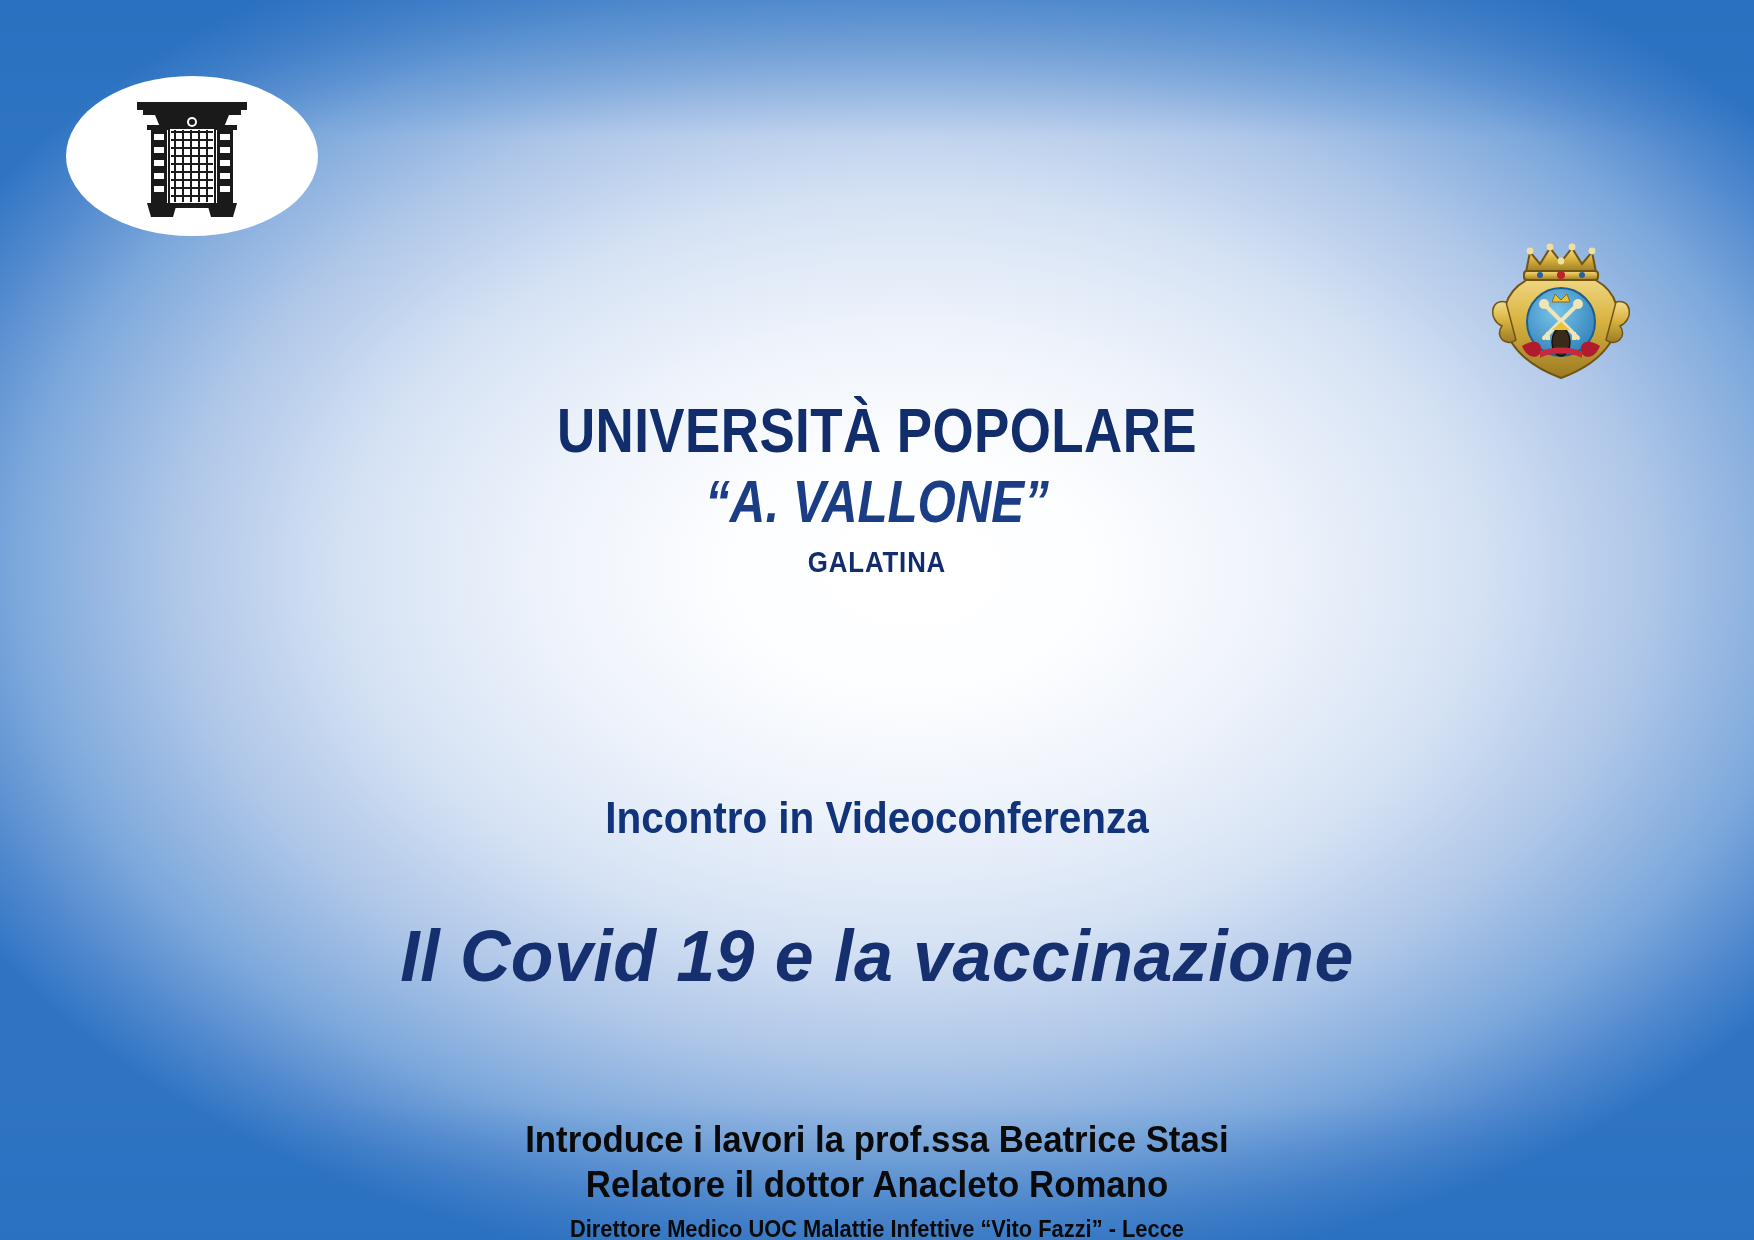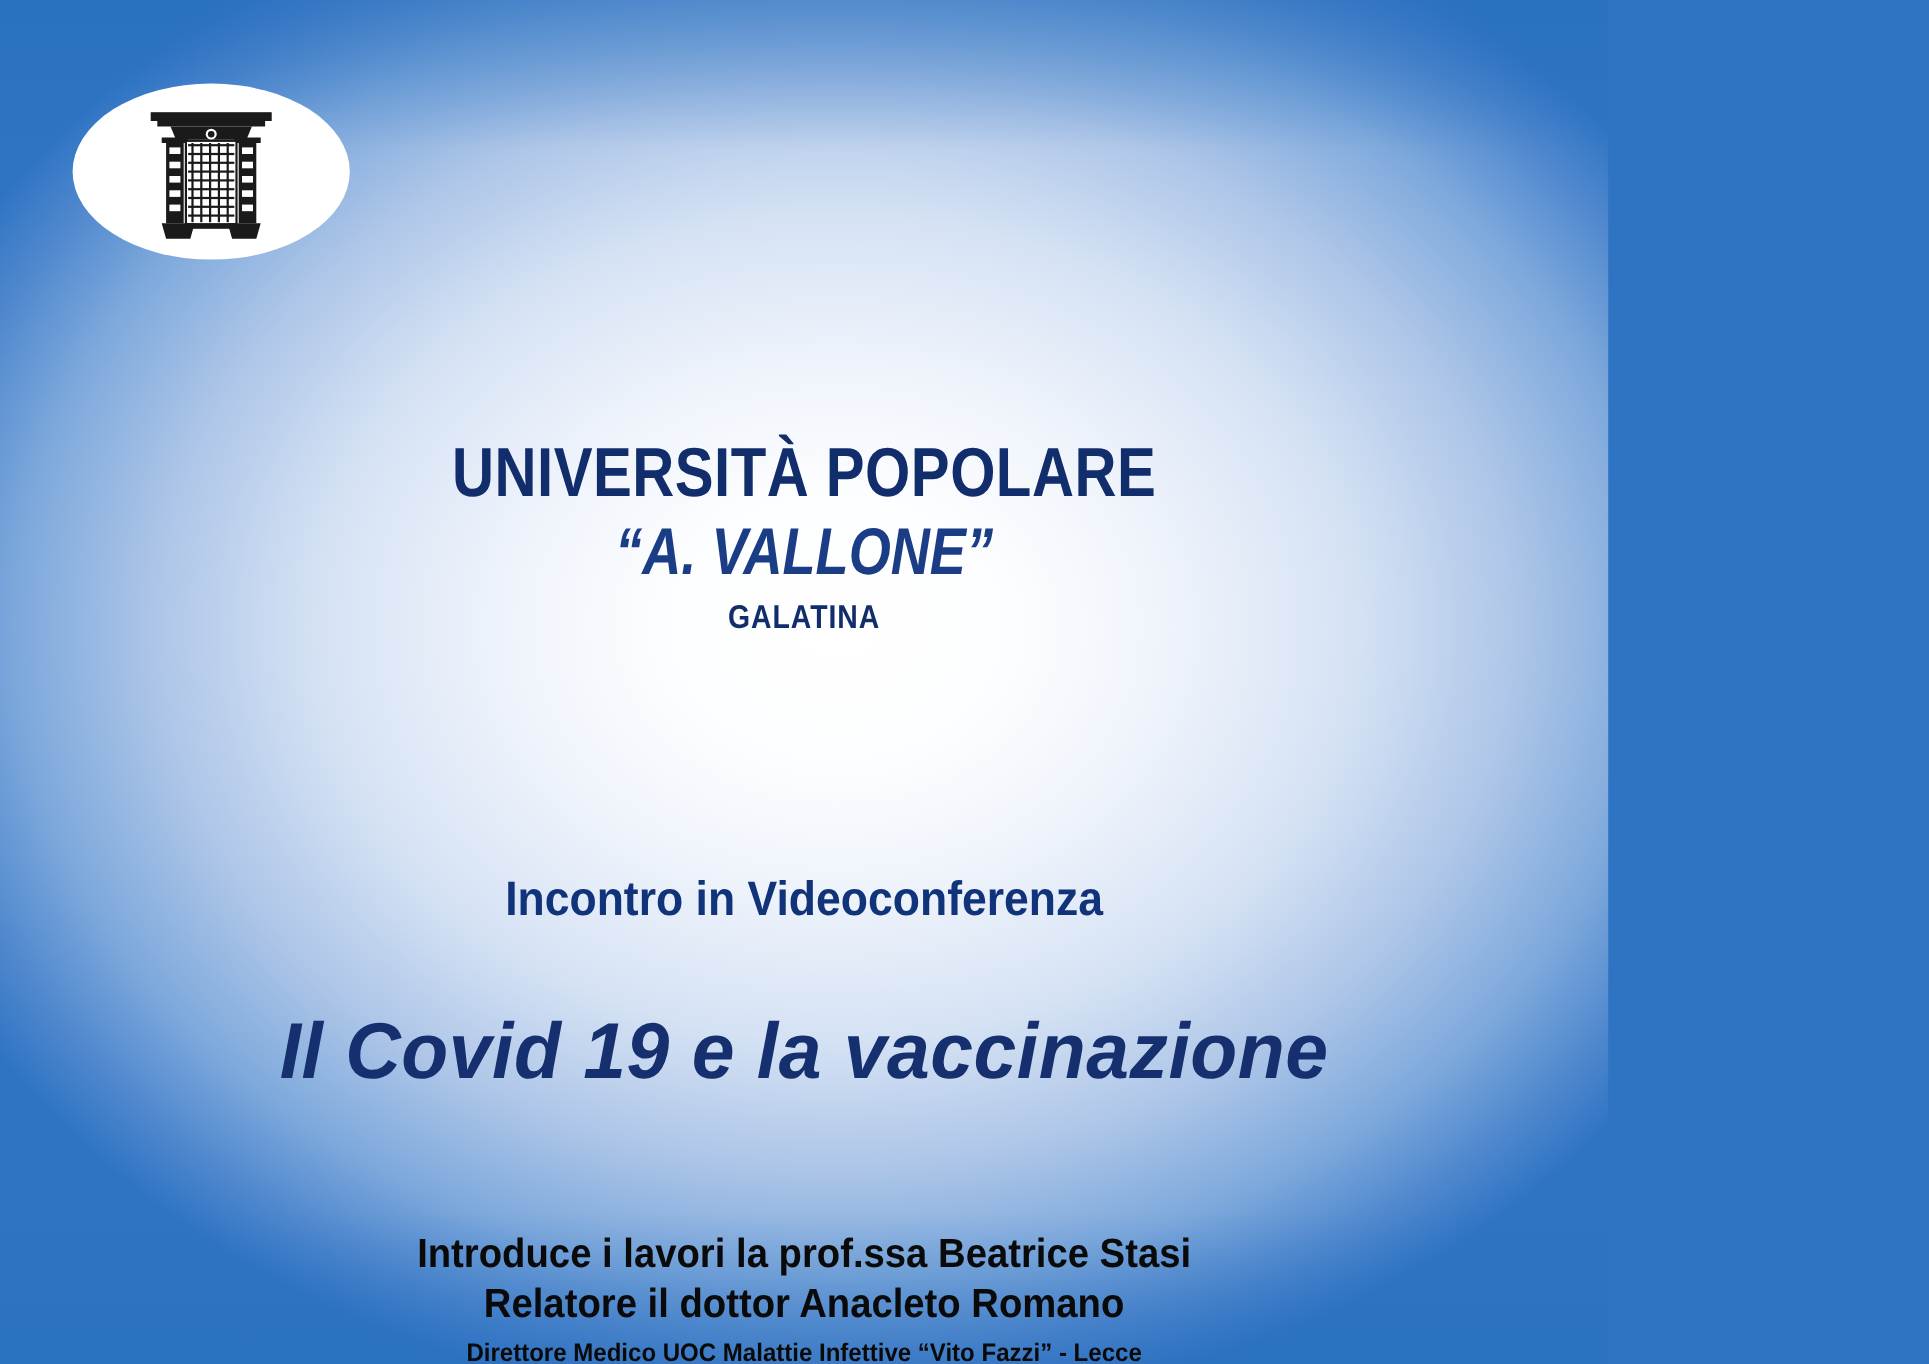--- a/index.html
+++ b/index.html
@@ -4,21 +4,21 @@
 <style>
   html,body{margin:0;padding:0;}
   body{
     width:1754px;height:1240px;overflow:hidden;
     font-family:"Liberation Sans", sans-serif;
     background:#2e74c3;
   }
 
   
   #poster{
-    position:relative;width:1462px;height:1240px;overflow:hidden;
+    position:relative;width:1754px;height:1240px;overflow:hidden;
     background:
       radial-gradient(ellipse 62% 58% at 52% 46%,
          #ffffff 0%, #fdfeff 16%, #eef3fb 34%, #d5e2f4 52%,
          #aec6e8 68%, #7ea9dc 82%, #4d86cd 93%, #2e74c3 100%);
   }
   
   #poster::after{
     content:"";position:absolute;inset:0;pointer-events:none;
     background:linear-gradient(to bottom,
       rgba(39,110,190,.55) 0%, rgba(39,110,190,0) 11%,

